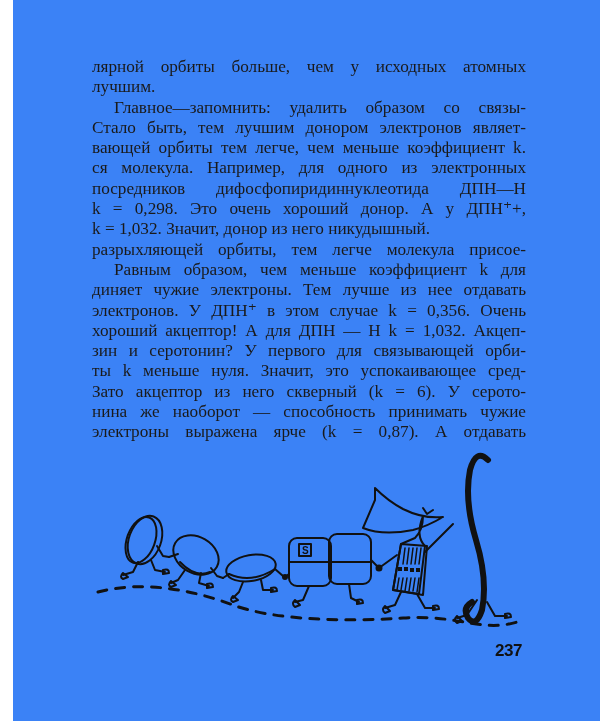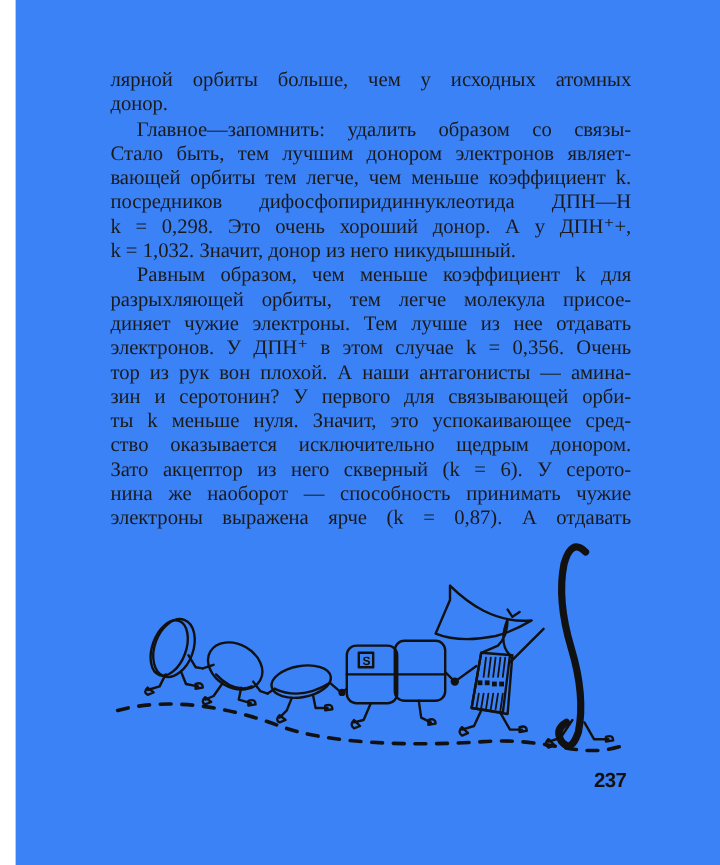--- a/index.html
+++ b/index.html
@@ -26,35 +26,35 @@
       letter-spacing: -0.5px;
       text-align: center;
     }
   </style>
 </head>
 <body>
 
 <div class="page">
   <div class="text-block" id="text-block">
       <span class="line">лярной орбиты больше, чем у исходных атомных</span>
-      <span class="line last">донор.</span>
+      <span class="line last">лучшим.</span>
       <span class="line indent">Главное—запомнить: удалить образом со связы-</span>
       <span class="line">Стало быть, тем лучшим донором электронов являет-</span>
       <span class="line">вающей орбиты тем легче, чем меньше коэффициент k.</span>
+      <span class="line">ся молекула. Например, для одного из электронных</span>
       <span class="line">посредников дифосфопиридиннуклеотида ДПН—Н</span>
       <span class="line">k = 0,298. Это очень хороший донор. А у ДПН⁺+,</span>
       <span class="line last">k = 1,032. Значит, донор из него никудышный.</span>
+      <span class="line">разрыхляющей орбиты, тем легче молекула присое-</span>
       <span class="line indent">Равным образом, чем меньше коэффициент k для</span>
-      <span class="line">разрыхляющей орбиты, тем легче молекула присое-</span>
       <span class="line">диняет чужие электроны. Тем лучше из нее отдавать</span>
       <span class="line">электронов. У ДПН⁺ в этом случае k = 0,356. Очень</span>
-      <span class="line">тор из рук вон плохой. А наши антагонисты — амина-</span>
+      <span class="line">хороший акцептор! А для ДПН — Н k = 1,032. Акцеп-</span>
       <span class="line">зин и серотонин? У первого для связывающей орби-</span>
       <span class="line">ты k меньше нуля. Значит, это успокаивающее сред-</span>
-      <span class="line">ство оказывается исключительно щедрым донором.</span>
       <span class="line">Зато акцептор из него скверный (k = 6). У серото-</span>
       <span class="line">нина же наоборот — способность принимать чужие</span>
       <span class="line">электроны выражена ярче (k = 0,87). А отдавать</span>
     </div>
 
   <svg class="illustration" viewBox="0 0 460 230" xmlns="http://www.w3.org/2000/svg" fill="none" stroke="#111" stroke-width="2" stroke-linecap="round" stroke-linejoin="round">
 
     <path d="M15 152 C 60 140, 110 150, 150 165 S 260 182, 320 178 S 400 195, 440 180" stroke-dasharray="9 9" stroke-width="3"></path>
 
     <g>

